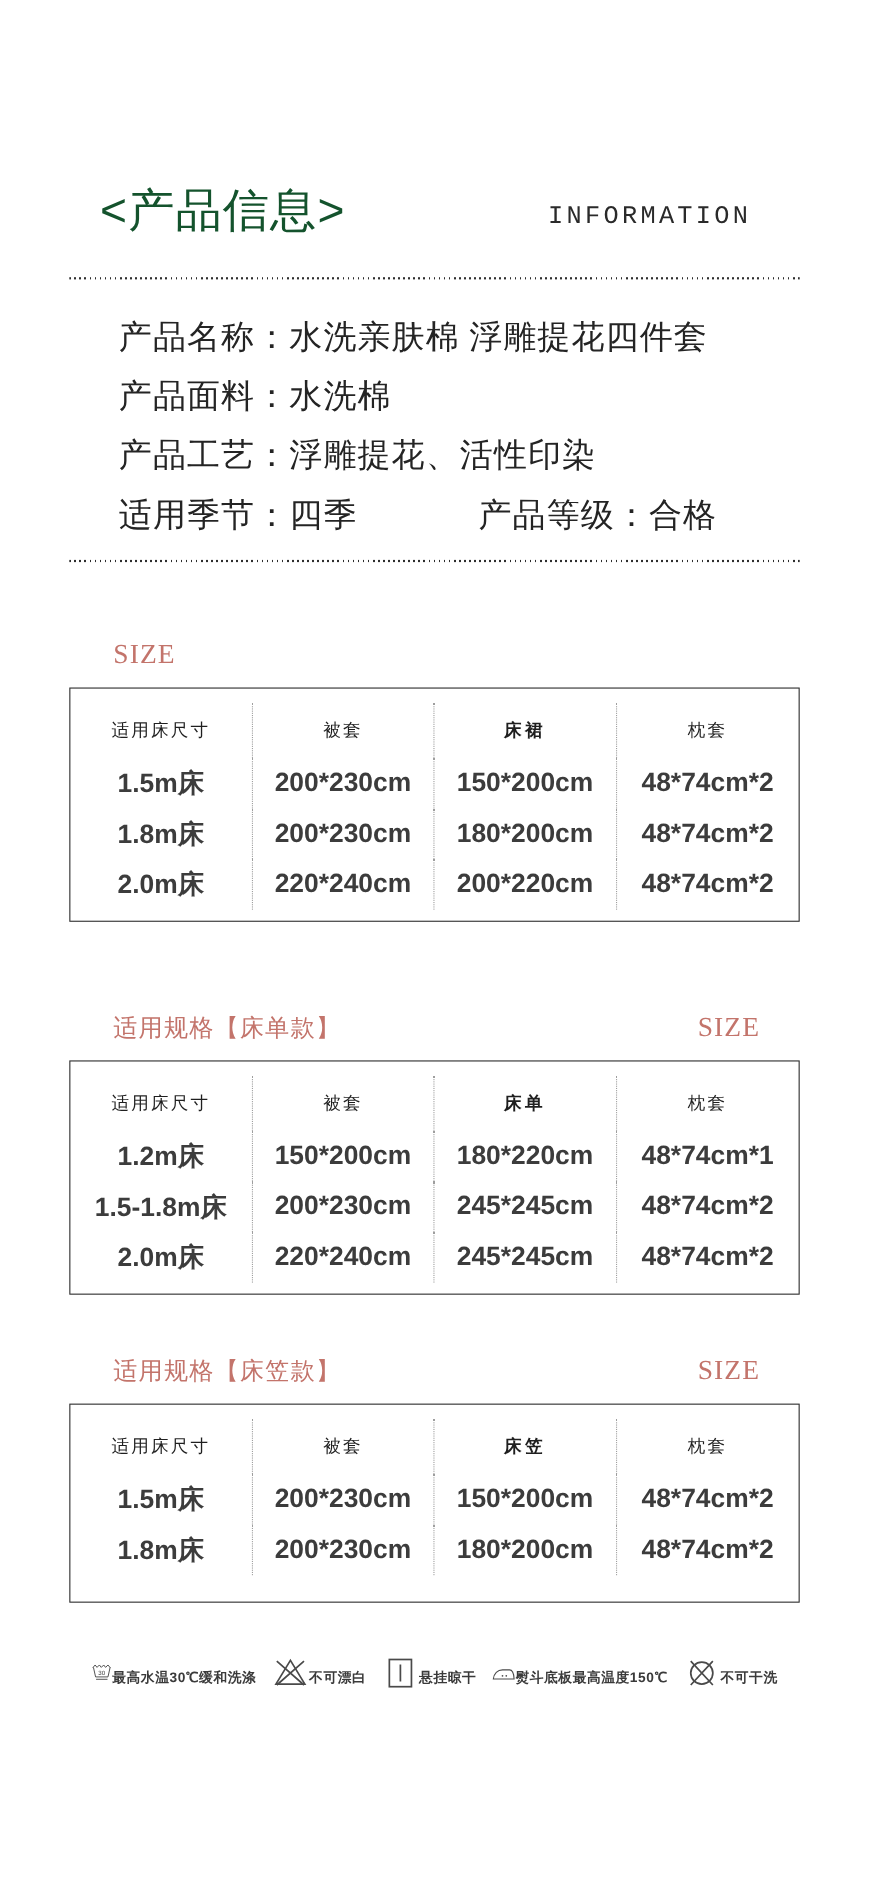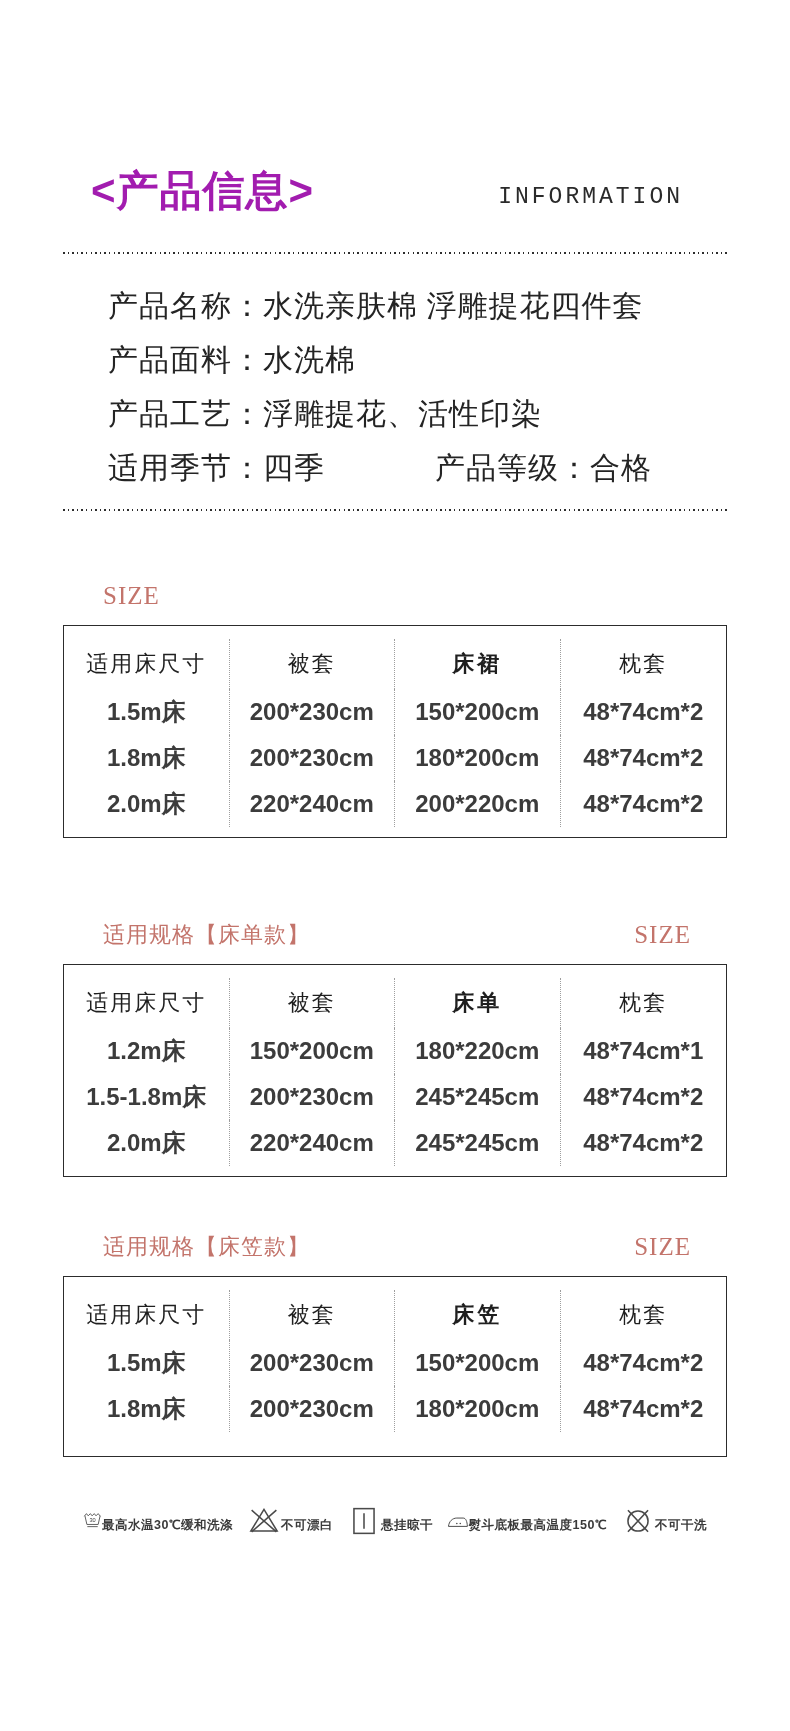--- a/index.html
+++ b/index.html
@@ -10,21 +10,21 @@
     color:#262626;
     overflow:hidden;
     position:relative;
   }
   .content { width:664px; margin:0 auto; padding-top:168px; }
 
   
   .hdr { display:flex; justify-content:space-between; align-items:flex-end; padding:0 44px 0 28px; margin-bottom:38px; }
   .page-title {
     font-family:"Liberation Sans", sans-serif;
-    font-weight:700; font-size:42px; letter-spacing:1px; color:#a21caf;
+    font-weight:400; font-size:42px; letter-spacing:1px; color:#14532d;
     line-height:1.1;
   }
   .page-subtitle {
     font-family:Liberation Mono, monospace;
     font-size:23px; letter-spacing:3px; color:#2a2a2a; line-height:1; padding-bottom:5px;
     font-stretch:condensed;
   }
   .dotted {
     height:2px;
     background-image:repeating-linear-gradient(90deg,#2d2d2d 0,#2d2d2d 1.5px,transparent 1.5px,transparent 4.6px);
@@ -43,21 +43,21 @@
   .spec-2 { margin-top:81px; }
   .spec-3 { margin-top:54px; }
   .spec-table { border:1.5px solid #2c2c2c; padding:13px 0 10px; }
   .spec-table.tall { padding-bottom:24px; }
   .t-row { display:grid; grid-template-columns:repeat(4,1fr); }
   .t-row > div {
     height:46px; display:flex; align-items:center; justify-content:center;
     text-align:center;
   }
   .t-row > div:not(:last-child) { border-right:1px dotted #9e9e9e; }
-  .t-header > div { height:50px; font-size:22px; color:#1f1f1f; letter-spacing:2px; }
+  .t-header > div { height:50px; font-size:16px; color:#1f1f1f; letter-spacing:2px; }
   .t-header .bold-col { font-weight:bold; letter-spacing:3px; }
   .t-data > div { font-family:"Liberation Sans", sans-serif; font-size:24px; color:#3c3c3c;font-weight:bold; }
 
   
   .care { display:flex; justify-content:center; align-items:flex-end; gap:14px; margin-top:44px; }
   .care-item { display:flex; flex-direction:row; align-items:center; }
   .care-item svg { display:block; margin-bottom:9px; }
   .care-ico-stroke { stroke:#4a4a4a; stroke-width:2; fill:none; }
   .care-label {
     font-family:"Liberation Sans", sans-serif;

